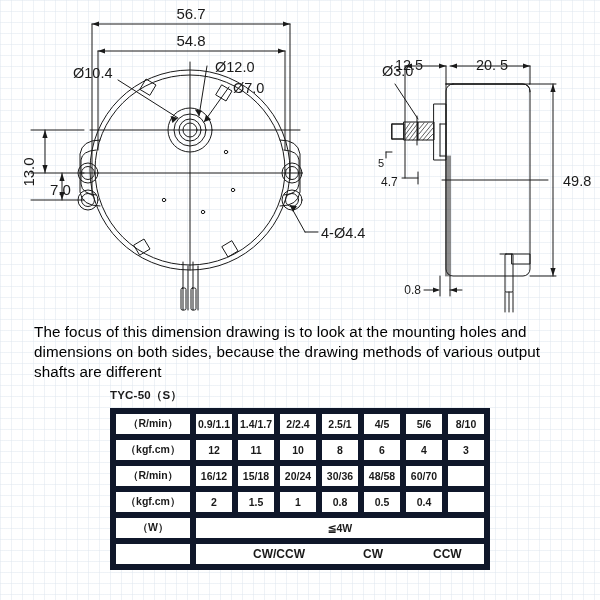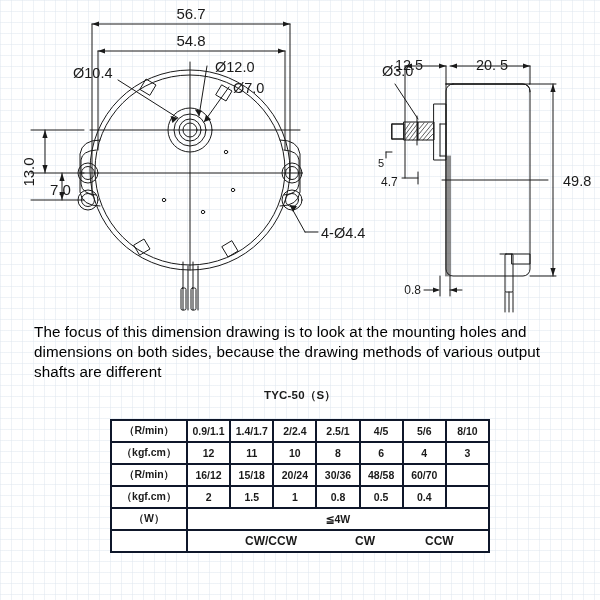--- a/index.html
+++ b/index.html
@@ -24,35 +24,35 @@
     position:absolute;left:34px;top:322px;width:540px;
     color:#000000;
     font-size:15.2px;
     line-height:1.32;
     letter-spacing:.1px;
   }
   #table-wrap{
     position:absolute;left:110px;top:388px;width:380px;
   }
   .tbl-title{
-    text-align:center;
+    text-align:left;
     font-size:11.5px;
     font-weight:bold;
     color:#1a1a1a;
-    margin-bottom:16px;
+    margin-bottom:5px;
     letter-spacing:.2px;
   }
   table.spec{
     border-collapse:collapse;
     width:380px;
     table-layout:fixed;
     background:#fff;
   }
   table.spec td{
-    border:2px solid #0f172a;
+    border:6px solid #0f172a;
     height:20px;
     text-align:center;
     vertical-align:middle;
     font-size:10.5px;
     font-weight:bold;
     color:#1a1a1a;
     padding:0 1px;
     white-space:nowrap;
   }
   td.lab{width:72px;}

